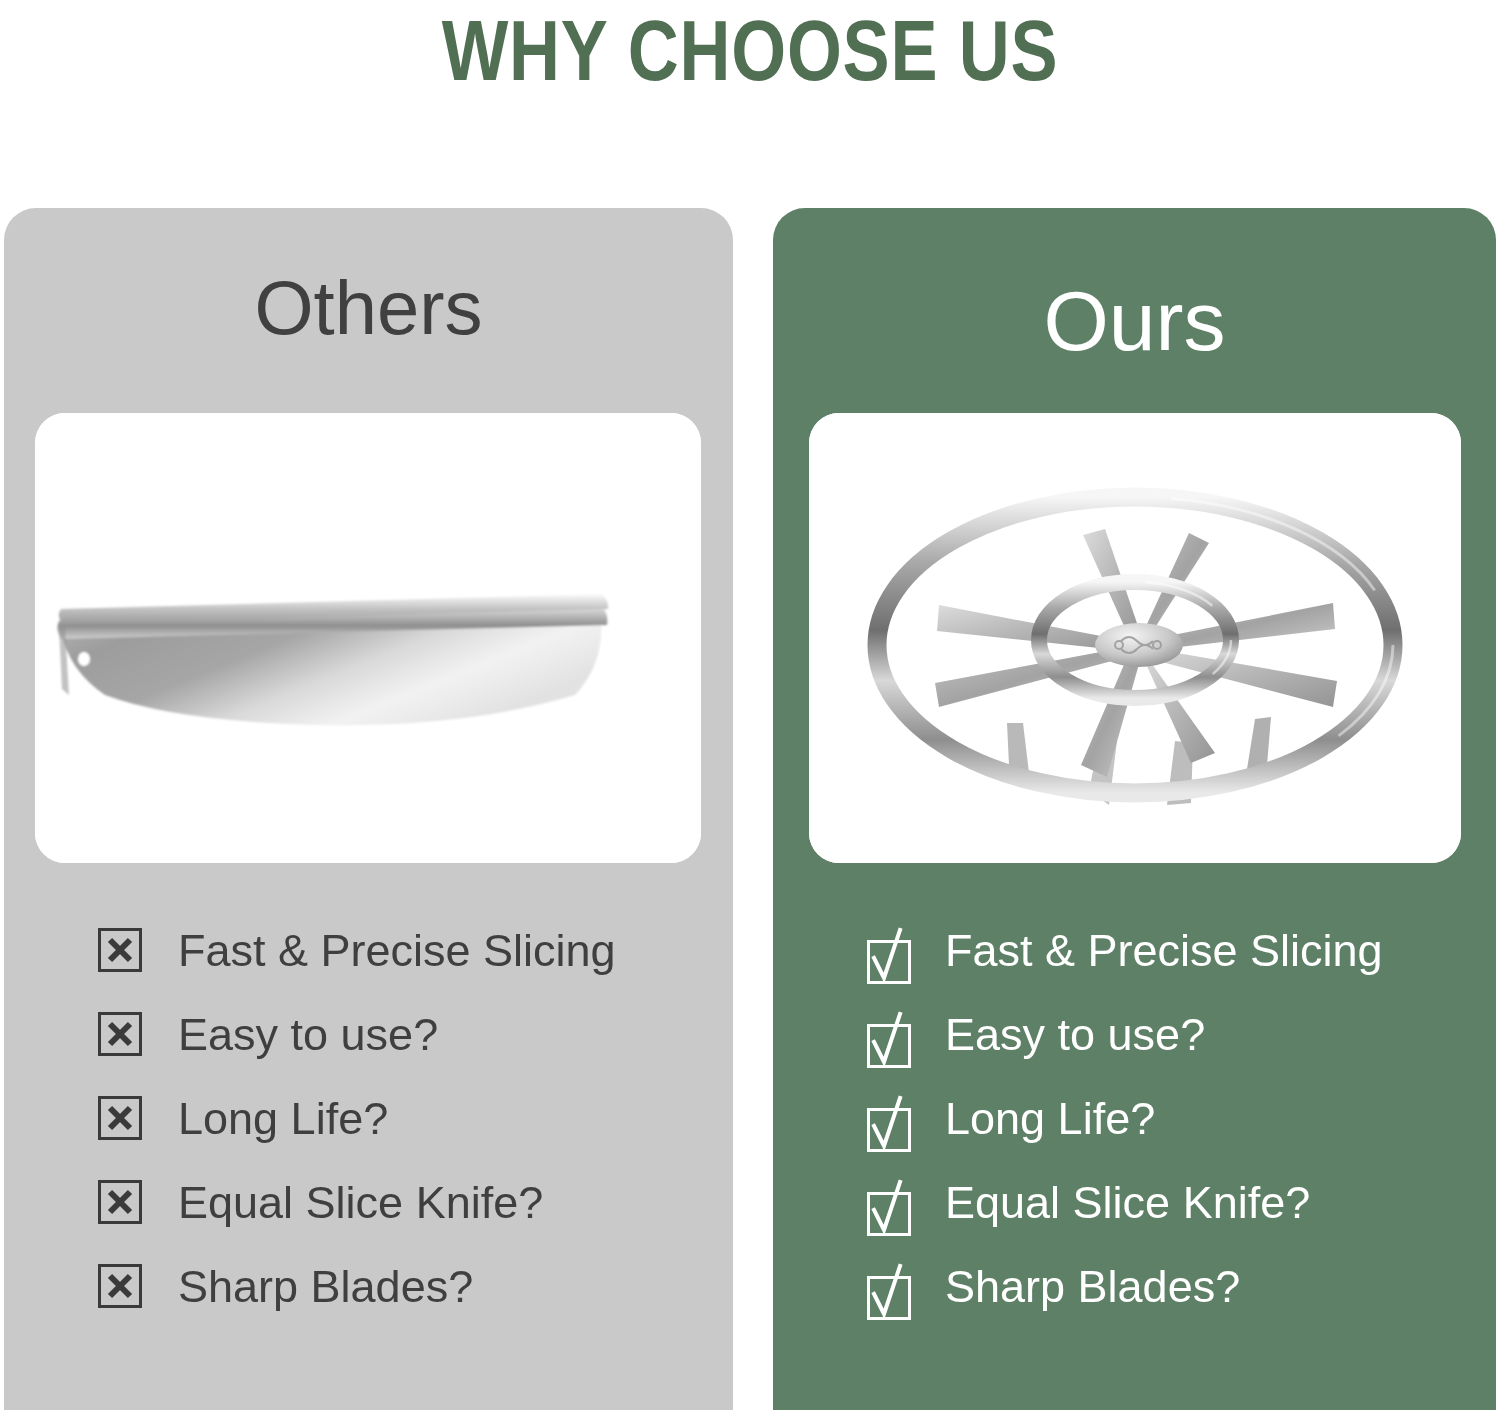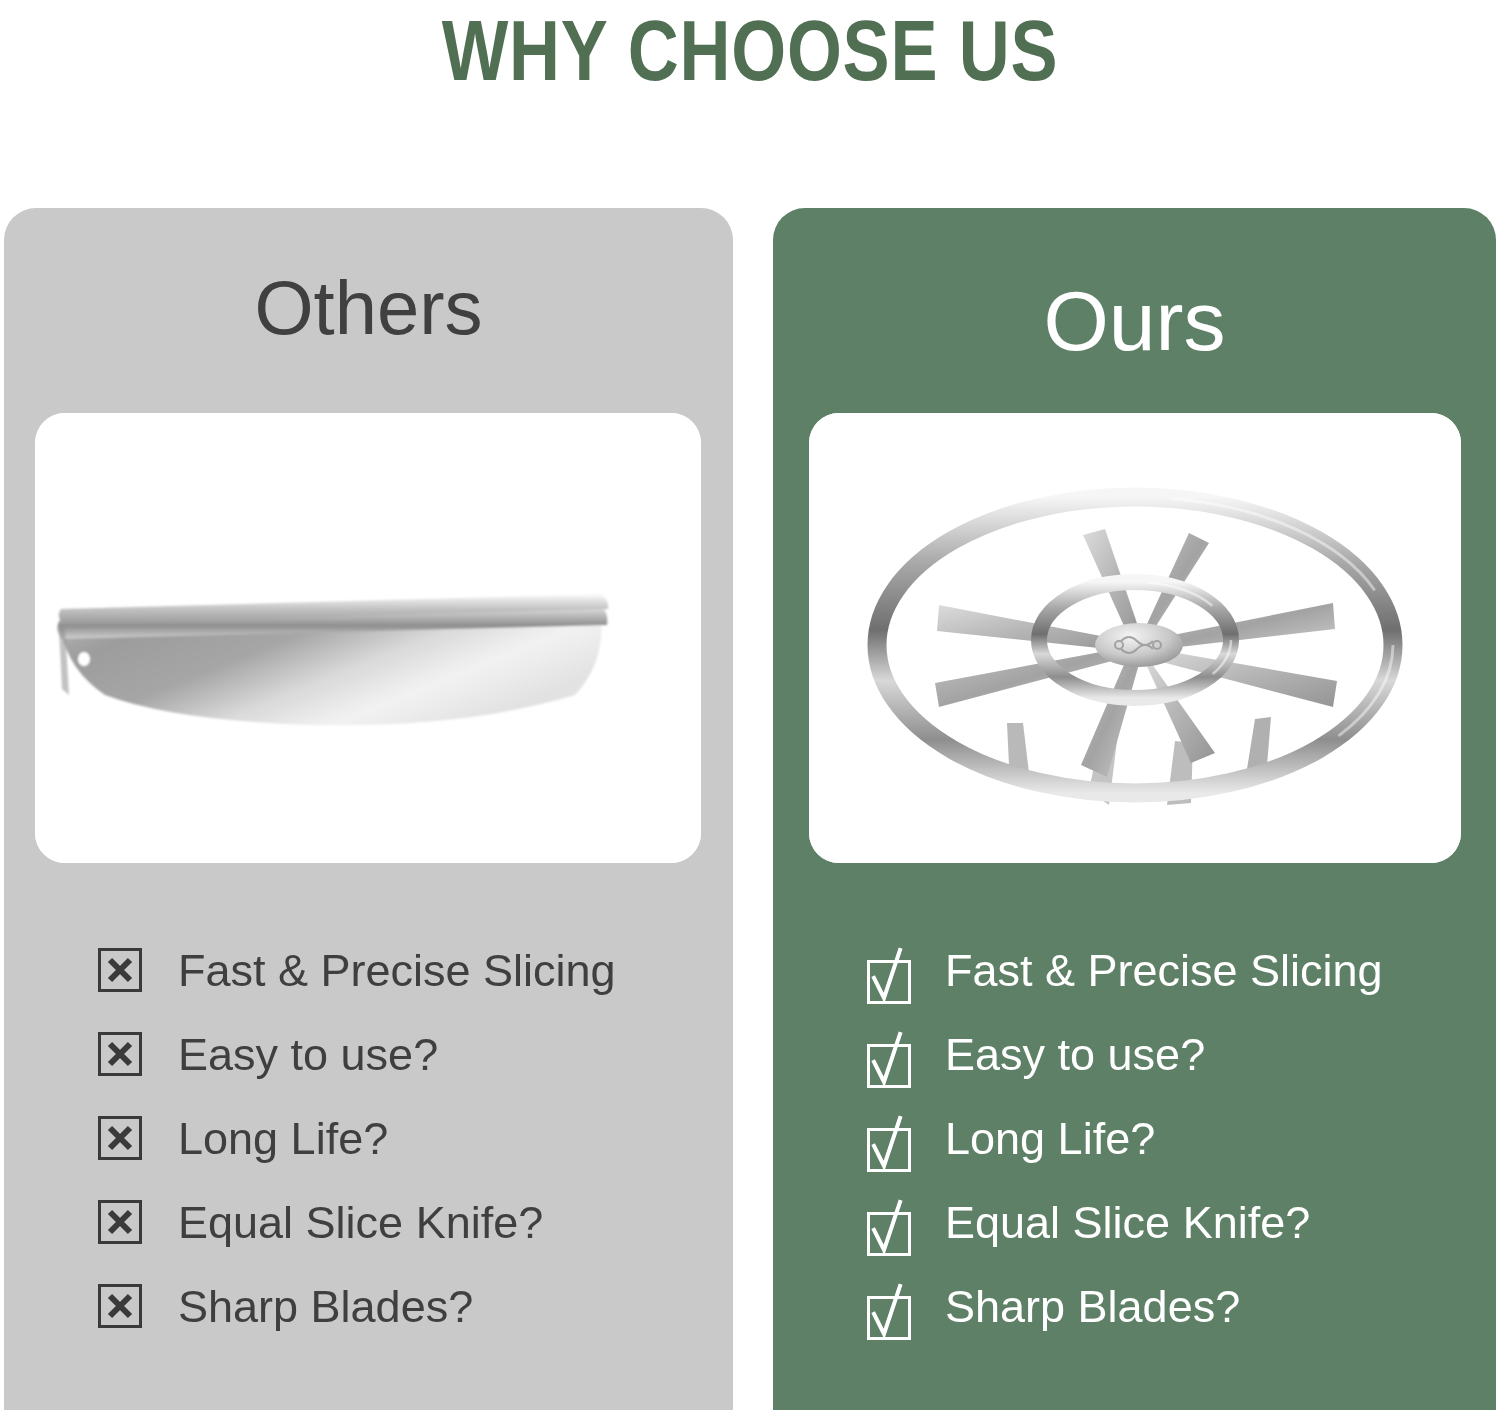--- a/index.html
+++ b/index.html
@@ -88,21 +88,21 @@
 
   
   .feature-list {
     position: absolute;
     top: 720px;
     left: 0;
     width: 100%;
   }
   .feature-row {
     display: flex;
-    align-items: center;
+    align-items: flex-start;
     height: 84px;
   }
   #list-others .feature-row { padding-left: 94px; }
   #list-ours  .feature-row { padding-left: 94px; }
 
   .mark-box {
     flex: 0 0 auto;
     width: 44px;
     height: 44px;
     position: relative;

